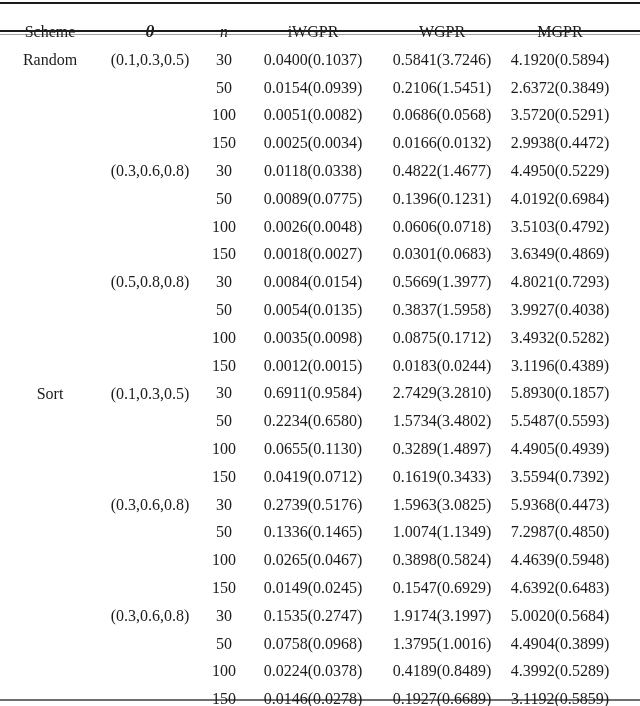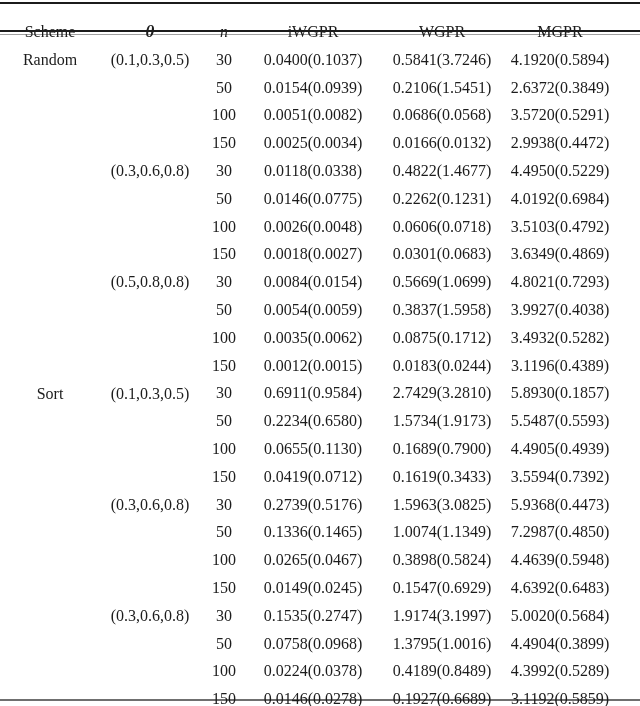--- a/index.html
+++ b/index.html
@@ -110,79 +110,79 @@
         </tr>
         <tr>
           <td class="group-cell" rowspan="4">(0.3,0.6,0.8)</td>
           <td>30</td>
           <td>0.0118(0.0338)</td>
           <td>0.4822(1.4677)</td>
           <td class="col-mgpr-pad">4.4950(0.5229)</td>
         </tr>
         <tr>
           <td>50</td>
-          <td>0.0146(0.0775)</td>
-          <td>0.2262(0.1231)</td>
+          <td>0.0089(0.0775)</td>
+          <td>0.1396(0.1231)</td>
           <td class="col-mgpr-pad">4.0192(0.6984)</td>
         </tr>
         <tr>
           <td>100</td>
           <td>0.0026(0.0048)</td>
           <td>0.0606(0.0718)</td>
           <td class="col-mgpr-pad">3.5103(0.4792)</td>
         </tr>
         <tr>
           <td>150</td>
           <td>0.0018(0.0027)</td>
           <td>0.0301(0.0683)</td>
           <td class="col-mgpr-pad">3.6349(0.4869)</td>
         </tr>
         <tr>
           <td class="group-cell" rowspan="4">(0.5,0.8,0.8)</td>
           <td>30</td>
           <td>0.0084(0.0154)</td>
-          <td>0.5669(1.0699)</td>
+          <td>0.5669(1.3977)</td>
           <td class="col-mgpr-pad">4.8021(0.7293)</td>
         </tr>
         <tr>
           <td>50</td>
-          <td>0.0054(0.0059)</td>
+          <td>0.0054(0.0135)</td>
           <td>0.3837(1.5958)</td>
           <td class="col-mgpr-pad">3.9927(0.4038)</td>
         </tr>
         <tr>
           <td>100</td>
-          <td>0.0035(0.0062)</td>
+          <td>0.0035(0.0098)</td>
           <td>0.0875(0.1712)</td>
           <td class="col-mgpr-pad">3.4932(0.5282)</td>
         </tr>
         <tr>
           <td>150</td>
           <td>0.0012(0.0015)</td>
           <td>0.0183(0.0244)</td>
           <td class="col-mgpr-pad">3.1196(0.4389)</td>
         </tr>
         <tr>
           <td class="group-cell" rowspan="12">Sort</td>
           <td class="group-cell" rowspan="4">(0.1,0.3,0.5)</td>
           <td>30</td>
           <td>0.6911(0.9584)</td>
           <td>2.7429(3.2810)</td>
           <td class="col-mgpr-pad">5.8930(0.1857)</td>
         </tr>
         <tr>
           <td>50</td>
           <td>0.2234(0.6580)</td>
-          <td>1.5734(1.9173)</td>
+          <td>1.5734(3.4802)</td>
           <td class="col-mgpr-pad">5.5487(0.5593)</td>
         </tr>
         <tr>
           <td>100</td>
           <td>0.0655(0.1130)</td>
-          <td>0.1689(0.7900)</td>
+          <td>0.3289(1.4897)</td>
           <td class="col-mgpr-pad">4.4905(0.4939)</td>
         </tr>
         <tr>
           <td>150</td>
           <td>0.0419(0.0712)</td>
           <td>0.1619(0.3433)</td>
           <td class="col-mgpr-pad">3.5594(0.7392)</td>
         </tr>
         <tr>
           <td class="group-cell" rowspan="4">(0.3,0.6,0.8)</td>

